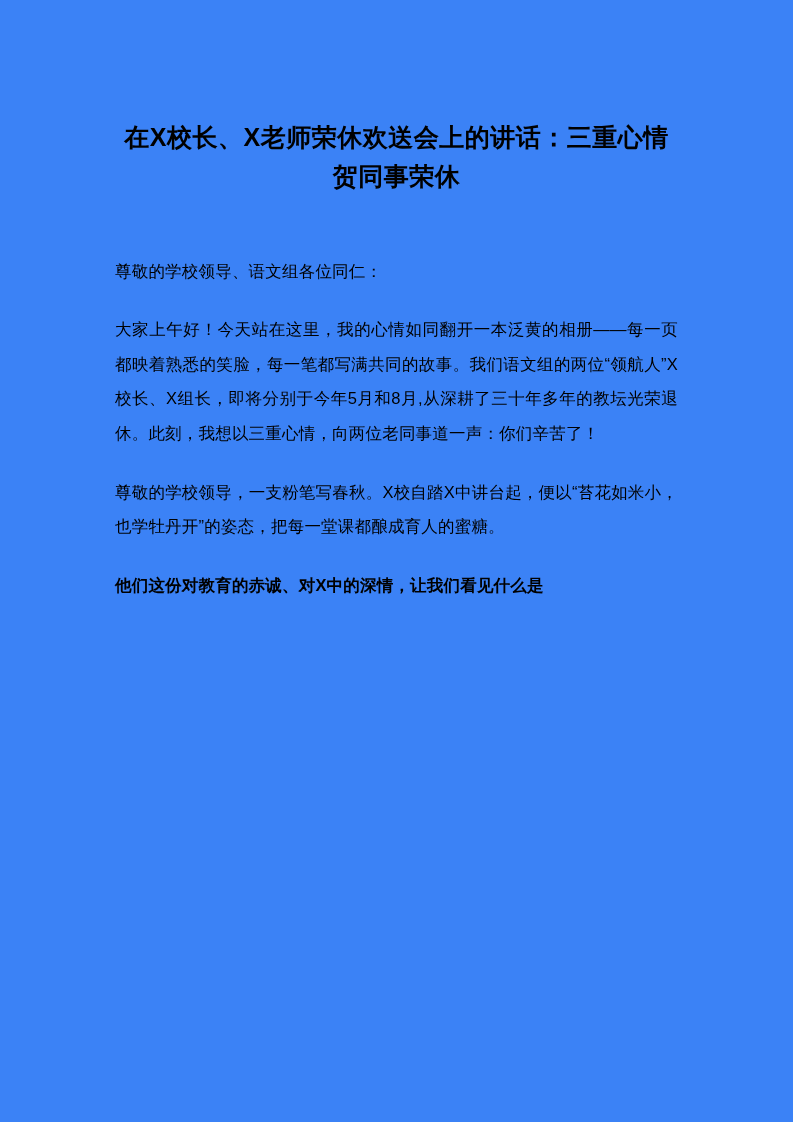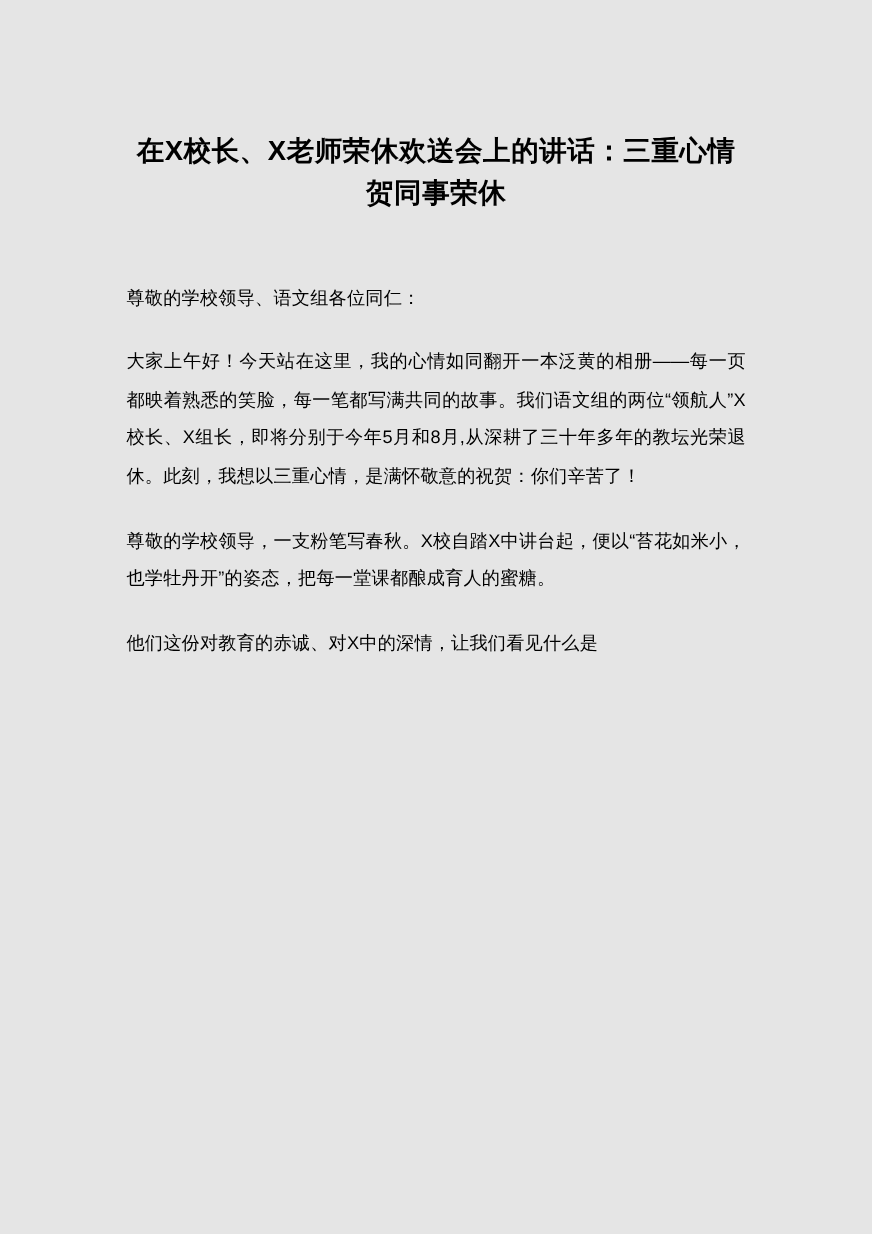--- a/index.html
+++ b/index.html
@@ -12,21 +12,21 @@
     height: 1122px;
     font-family: "Liberation Sans", "DejaVu Sans", sans-serif;
     color: #000000;
     overflow: hidden;
   }
   .page {
     box-sizing: border-box;
     width: 793px;
     height: 1122px;
     padding: 118px 115px 60px 115px;
-    background: #e5e5e5;
+    background: #3b82f6;
   }
   .doc-title {
     font-size: 25px;
     font-weight: bold;
     line-height: 1.55;
     text-align: center;
     margin: 0 0 58px 0;
     letter-spacing: 0.5px;
   }
   .doc-body {
@@ -34,26 +34,27 @@
     line-height: 2.1;
     text-align: justify;
     text-justify: inter-ideograph;
   }
   .para {
     margin: 0 0 24px 0;
     letter-spacing: 0.2px;
   }
   .para:last-child {
     margin-bottom: 0;
+    font-weight: bold;
   }
 </style>
 </head>
 <body>
 
 <div class="page">
   <h1 class="doc-title">在X校长、X老师荣休欢送会上的讲话：三重心情贺同事荣休</h1>
   <div class="doc-body">
     <p class="para">尊敬的学校领导、语文组各位同仁：</p>
-    <p class="para">大家上午好！今天站在这里，我的心情如同翻开一本泛黄的相册——每一页都映着熟悉的笑脸，每一笔都写满共同的故事。我们语文组的两位“领航人”X校长、X组长，即将分别于今年5月和8月,从深耕了三十年多年的教坛光荣退休。此刻，我想以三重心情，是满怀敬意的祝贺：你们辛苦了！</p>
+    <p class="para">大家上午好！今天站在这里，我的心情如同翻开一本泛黄的相册——每一页都映着熟悉的笑脸，每一笔都写满共同的故事。我们语文组的两位“领航人”X校长、X组长，即将分别于今年5月和8月,从深耕了三十年多年的教坛光荣退休。此刻，我想以三重心情，向两位老同事道一声：你们辛苦了！</p>
     <p class="para">尊敬的学校领导，一支粉笔写春秋。X校自踏X中讲台起，便以“苔花如米小，也学牡丹开”的姿态，把每一堂课都酿成育人的蜜糖。</p>
     <p class="para">他们这份对教育的赤诚、对X中的深情，让我们看见什么是</p>
   </div>
 </div>
 
 </body></html>

